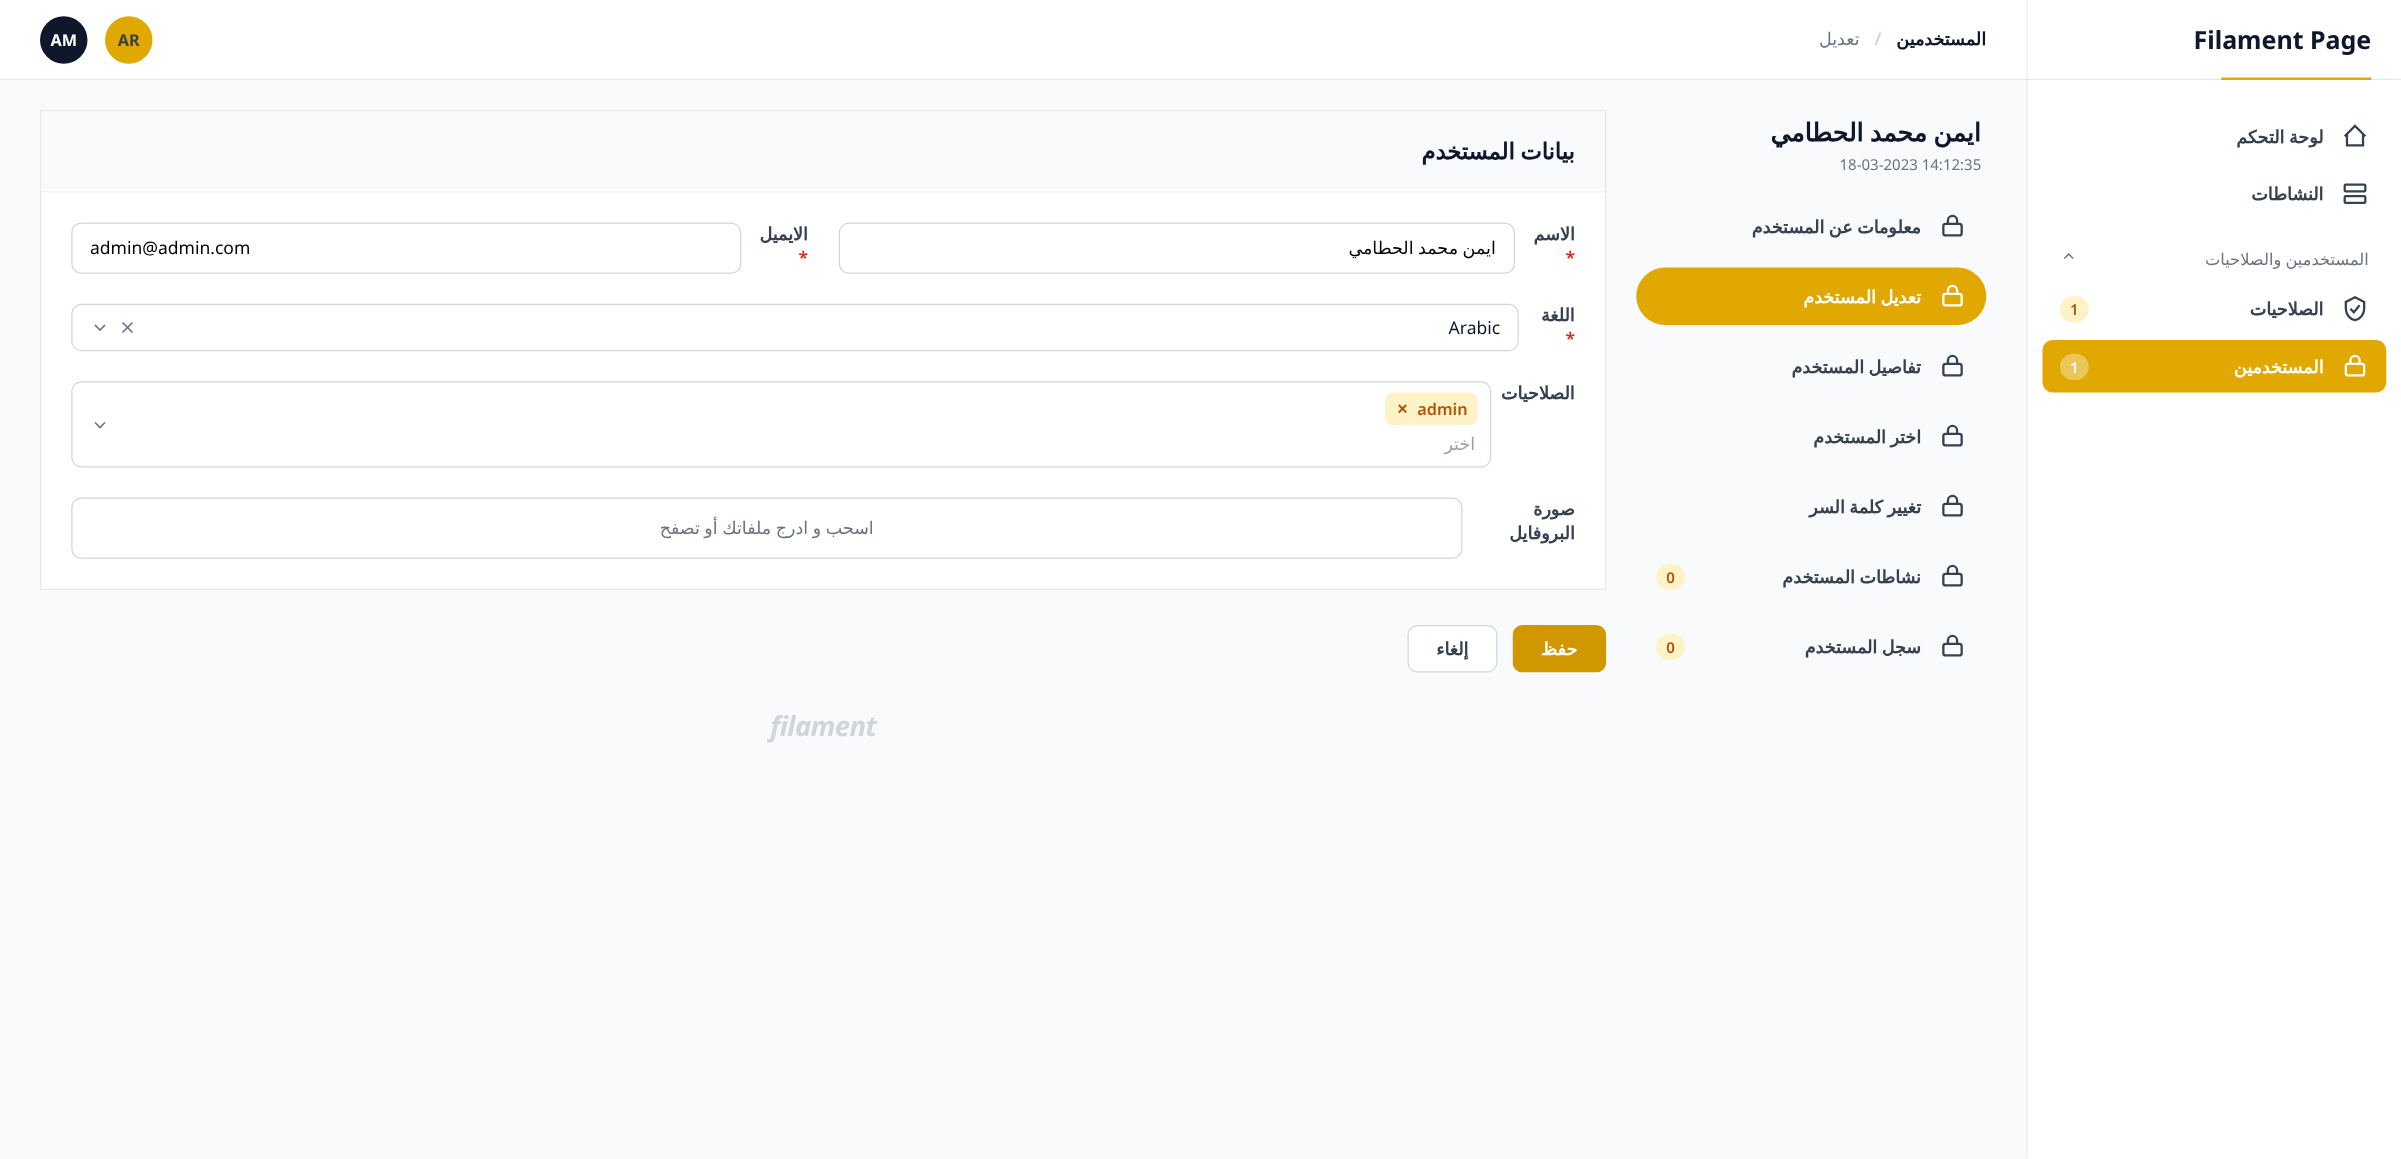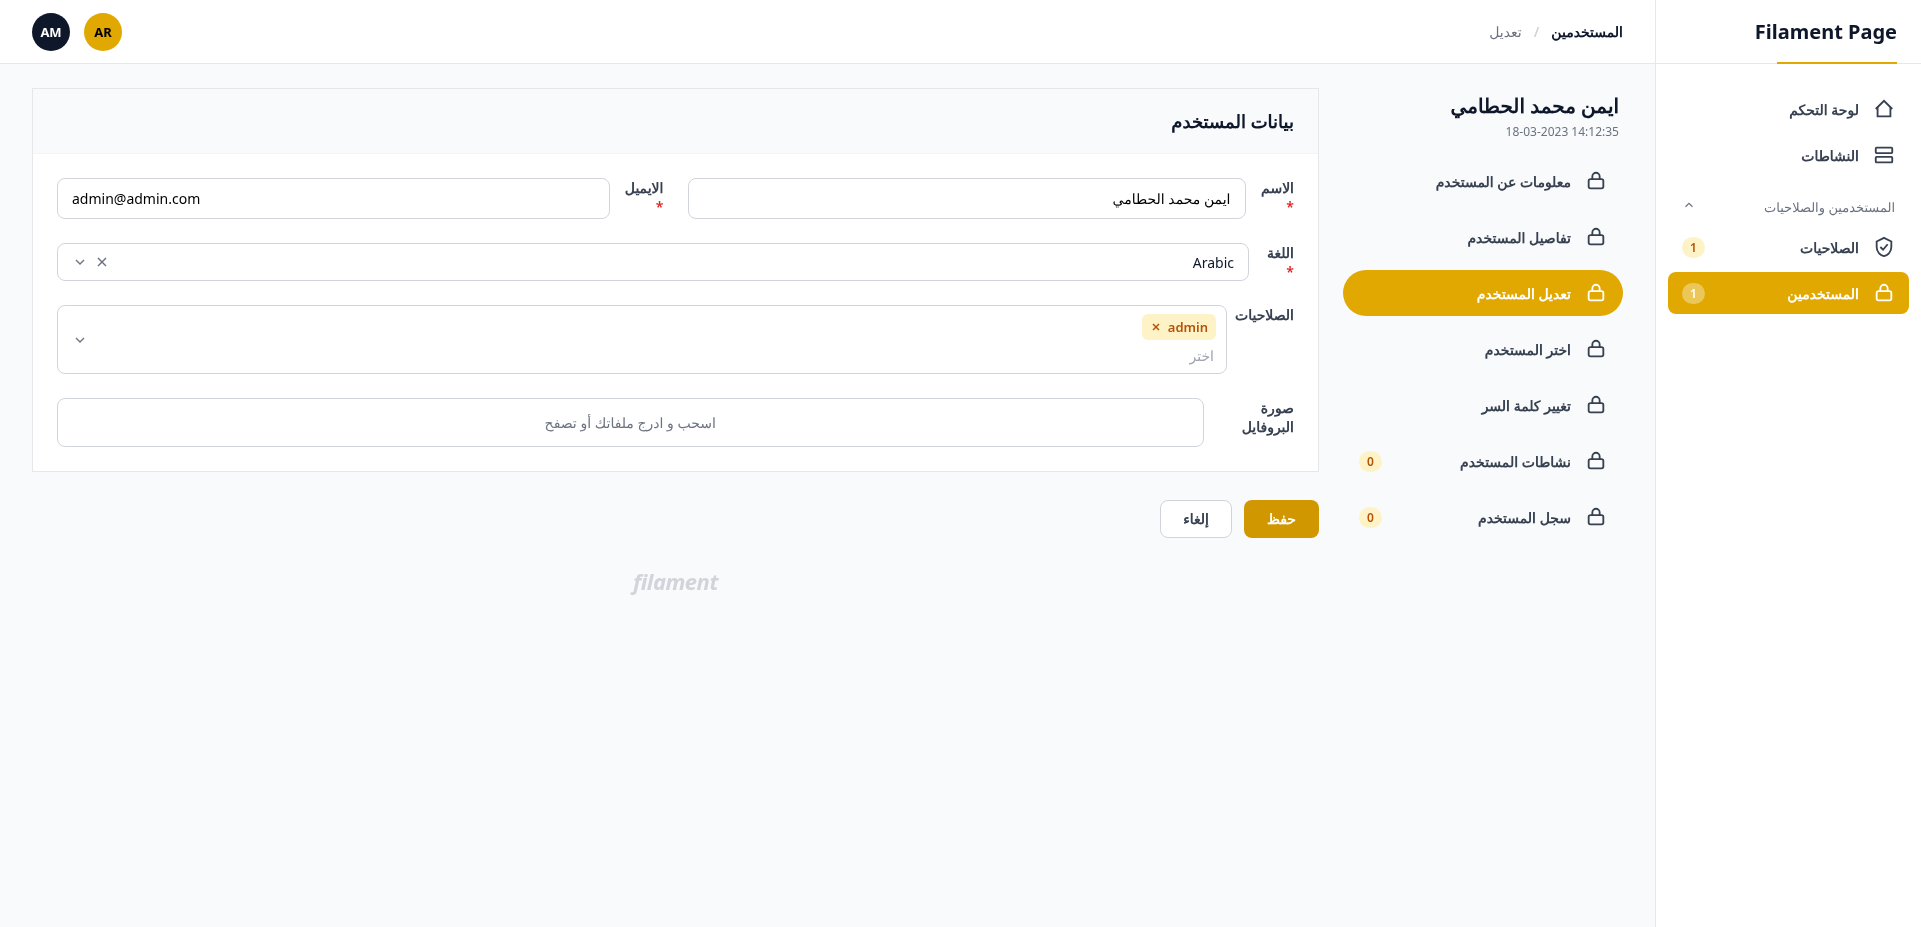--- a/index.html
+++ b/index.html
@@ -2,21 +2,21 @@
 <html dir="rtl" lang="ar"><head>
 <meta charset="utf-8">
 <style>
 * { margin: 0; padding: 0; box-sizing: border-box; }
 body { font-family: system-ui, -apple-system, 'Segoe UI', Tahoma, sans-serif; background: #fff; color: #0f172a; font-size: 14px; }
 a { text-decoration: none; color: inherit; }
 
 .layout { display: flex; min-height: 100vh; }
 
 
-.sidebar { width: 266px; border-left: 1px solid #e5e7eb; background: #fff; display: flex; flex-direction: column; }
+.sidebar { width: 300px; border-left: 1px solid #e5e7eb; background: #fff; display: flex; flex-direction: column; }
 .brand { height: 64px; display: flex; align-items: center; justify-content: flex-start; padding: 0 24px; border-bottom: 1px solid #e5e7eb; position: relative; }
 .brand::after { content:""; position:absolute; bottom:-1px; right:24px; width:120px; height:2px; background:#e0a800;}
 .brand-title { font-size: 20px; font-weight: 700; }
 .nav { padding: 24px 12px; }
 .nav-item { display: flex; align-items: center; gap: 14px; padding: 10px 14px; border-radius: 8px; color: #374151; font-weight: 600; margin-bottom: 4px; }
 .nav-item svg { width: 22px; height: 22px; flex: none; }
 .nav-item.active { background: #e0a800; color: #fff; }
 .nav-item .spacer { flex:1; }
 .nav-group-label { display:flex; align-items:flex-start; gap:8px; padding: 18px 14px 10px; font-size: 13px; color: #6b7280; font-weight: 500;}
 .nav-group-label .chev { margin-inline-start: auto; }
@@ -24,21 +24,21 @@
 .nav-item.active .badge-count { background: rgba(255,255,255,0.35); color: #fff; }
 
 
 .main { flex: 1; display: flex; flex-direction: column; background: #f9fafb;}
 .topbar { height: 64px; background: #fff; border-bottom: 1px solid #e5e7eb; display: flex; align-items: center; padding: 0 32px; gap: 14px;}
 .breadcrumbs { display: flex; align-items: center; gap: 12px; font-weight: 600; }
 .breadcrumbs .sep { color: #cbd5e1; }
 .breadcrumbs .current { color: #6b7280; font-weight: 500;}
 .topbar .grow { flex:1; }
 .avatar { width: 38px; height: 38px; border-radius: 9999px; display:flex; align-items:center; justify-content:center; font-weight:700; font-size:13px; }
-.avatar.lang { background:#e0a800; color:#000000; }
+.avatar.lang { background:#e0a800; color:#404040; }
 .avatar.user { background:#0f172a; color:#fff; }
 
 .content { display:flex; flex:1; padding: 24px 32px; gap: 24px; align-items: flex-start;}
 
 
 .sub-nav { width: 280px; flex:none; }
 .page-head { padding: 4px 4px 18px; }
 .page-head h1 { font-size: 20px; font-weight: 700; margin-bottom: 4px; }
 .page-head .meta { font-size: 12px; color: #6b7280; direction: ltr; text-align: right; }
 .sub-item { display:flex; align-items:center; gap:14px; padding: 12px 16px; border-radius: 9999px; color:#374151; font-weight:600; margin-bottom: 10px;}
@@ -154,33 +154,33 @@
           <div class="meta">18-03-2023 14:12:35</div>
         </div>
 
         <a class="sub-item">
           <svg viewBox="0 0 24 24" fill="none" stroke="currentColor" stroke-width="2">
               <rect x="4" y="10" width="16" height="10" rx="2"></rect>
               <path d="M8 10V7a4 4 0 118 0v3"></path>
             </svg>
           <span>معلومات عن المستخدم</span>
         </a>
+        <a class="sub-item active">
+          <svg viewBox="0 0 24 24" fill="none" stroke="currentColor" stroke-width="2">
+              <rect x="4" y="10" width="16" height="10" rx="2"></rect>
+              <path d="M8 10V7a4 4 0 118 0v3"></path>
+            </svg>
+          <span>تعديل المستخدم</span>
+        </a>
         <a class="sub-item">
           <svg viewBox="0 0 24 24" fill="none" stroke="currentColor" stroke-width="2">
               <rect x="4" y="10" width="16" height="10" rx="2"></rect>
               <path d="M8 10V7a4 4 0 118 0v3"></path>
             </svg>
           <span>تفاصيل المستخدم</span>
-        </a>
-        <a class="sub-item active">
-          <svg viewBox="0 0 24 24" fill="none" stroke="currentColor" stroke-width="2">
-              <rect x="4" y="10" width="16" height="10" rx="2"></rect>
-              <path d="M8 10V7a4 4 0 118 0v3"></path>
-            </svg>
-          <span>تعديل المستخدم</span>
         </a>
         <a class="sub-item">
           <svg viewBox="0 0 24 24" fill="none" stroke="currentColor" stroke-width="2">
               <rect x="4" y="10" width="16" height="10" rx="2"></rect>
               <path d="M8 10V7a4 4 0 118 0v3"></path>
             </svg>
           <span>اختر المستخدم</span>
         </a>
         <a class="sub-item">
           <svg viewBox="0 0 24 24" fill="none" stroke="currentColor" stroke-width="2">

